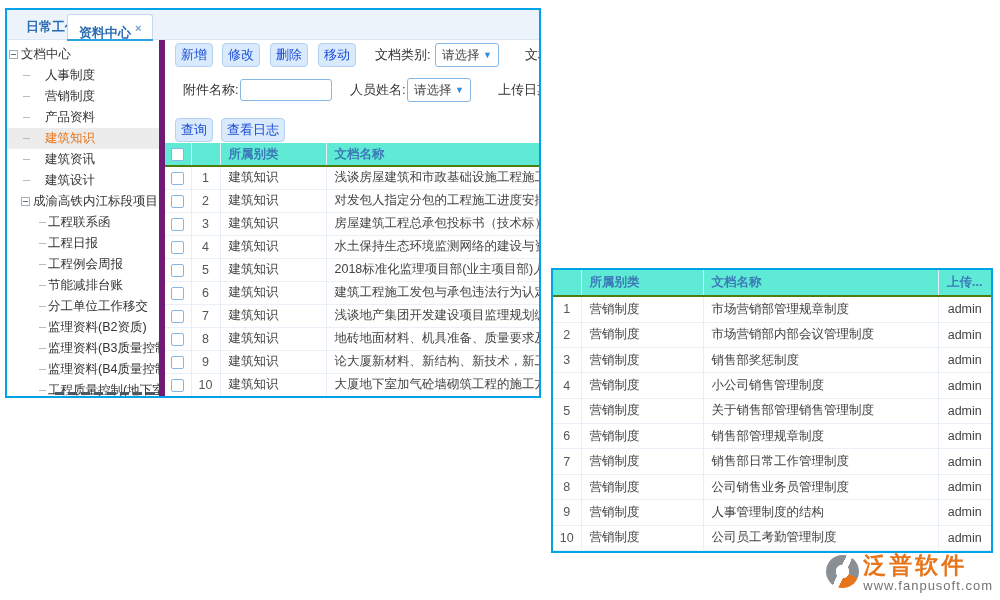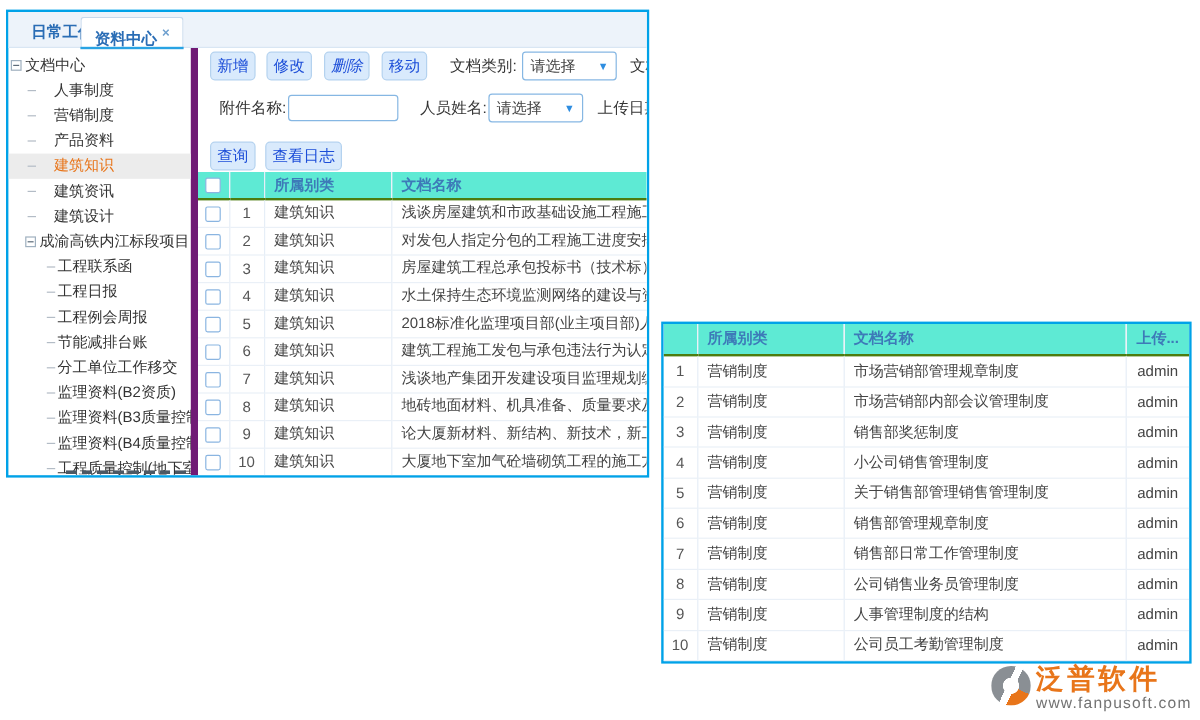--- a/index.html
+++ b/index.html
@@ -39,21 +39,21 @@
   .tree-item.selected { background:#ececec; color:#e8751a; }
   .sliver { position:absolute; left:48px; bottom:1px; width:112px; height:3px;
     background:repeating-linear-gradient(90deg,#4d5863 0 9px,transparent 9px 13px); }
 
   
   .main { position:absolute; left:158px; top:30px; right:0; bottom:0; background:#fff; }
   .btn { position:absolute; height:24px; line-height:22px; padding:0 5px; min-width:34px;
     background:#d9eafc; border:1px solid #b4d2ef; border-radius:4px; text-align:right;
     color:#1d4ed8; font-size:13px; cursor:pointer; white-space:nowrap; }
   .flabel { position:absolute; height:24px; line-height:24px; font-size:13px; color:#333; white-space:nowrap; }
-  .selectbox { position:absolute; height:24px; line-height:22px; width:79px; background:#fff;
+  .selectbox { position:absolute; height:24px; line-height:22px; width:64px; background:#fff;
     border:1px solid #86b7e3; border-radius:3px; font-size:12.5px; color:#444;
     padding:0 6px; cursor:pointer; }
   .selectbox .caret { position:absolute; right:6px; top:0; font-size:9px; color:#2e8de0; line-height:22px; }
   .textinput { position:absolute; height:22px; width:92px; background:#fff;
     border:1px solid #86b7e3; border-radius:3px; font-size:12.5px; color:#333; padding:0 5px; }
 
   
   table { border-collapse:collapse; table-layout:fixed; width:100%; font-size:12.5px; }
   th { background:#5eead4; color:#3d7ab8; font-weight:bold; text-align:left;
     border-bottom:2px solid #4d7c0f; }
@@ -118,21 +118,21 @@
     <div class="tree-item lvl3"><span class="dash"></span><span class="lbl">监理资料(B3质量控制)</span></div>
     <div class="tree-item lvl3"><span class="dash"></span><span class="lbl">监理资料(B4质量控制)</span></div>
     <div class="tree-item lvl3"><span class="dash"></span><span class="lbl">工程质量控制(地下室)</span></div>
     <div class="sliver"></div>
   </div>
 
   <div class="main">
 
     <div class="btn" style="left:10px;  top:3px;">新增</div>
     <div class="btn" style="left:57px;  top:3px;">修改</div>
-    <div class="btn" style="left:105px; top:3px;font-style:italic;">删除</div>
+    <div class="btn" style="left:105px; top:3px;">删除</div>
     <div class="btn" style="left:153px; top:3px;">移动</div>
     <div class="flabel" style="left:210px; top:3px;">文档类别:</div>
     <div class="selectbox" style="left:270px; top:3px;">
       <span>请选择</span>
       <span class="caret">▼</span>
     </div>
     <div class="flabel" style="left:360px; top:3px;">文档</div>
 
     <div class="flabel" style="left:18px; top:38px;">附件名称:</div>
     <input class="textinput" style="left: 75px; top: 39px;" type="text" value="">

